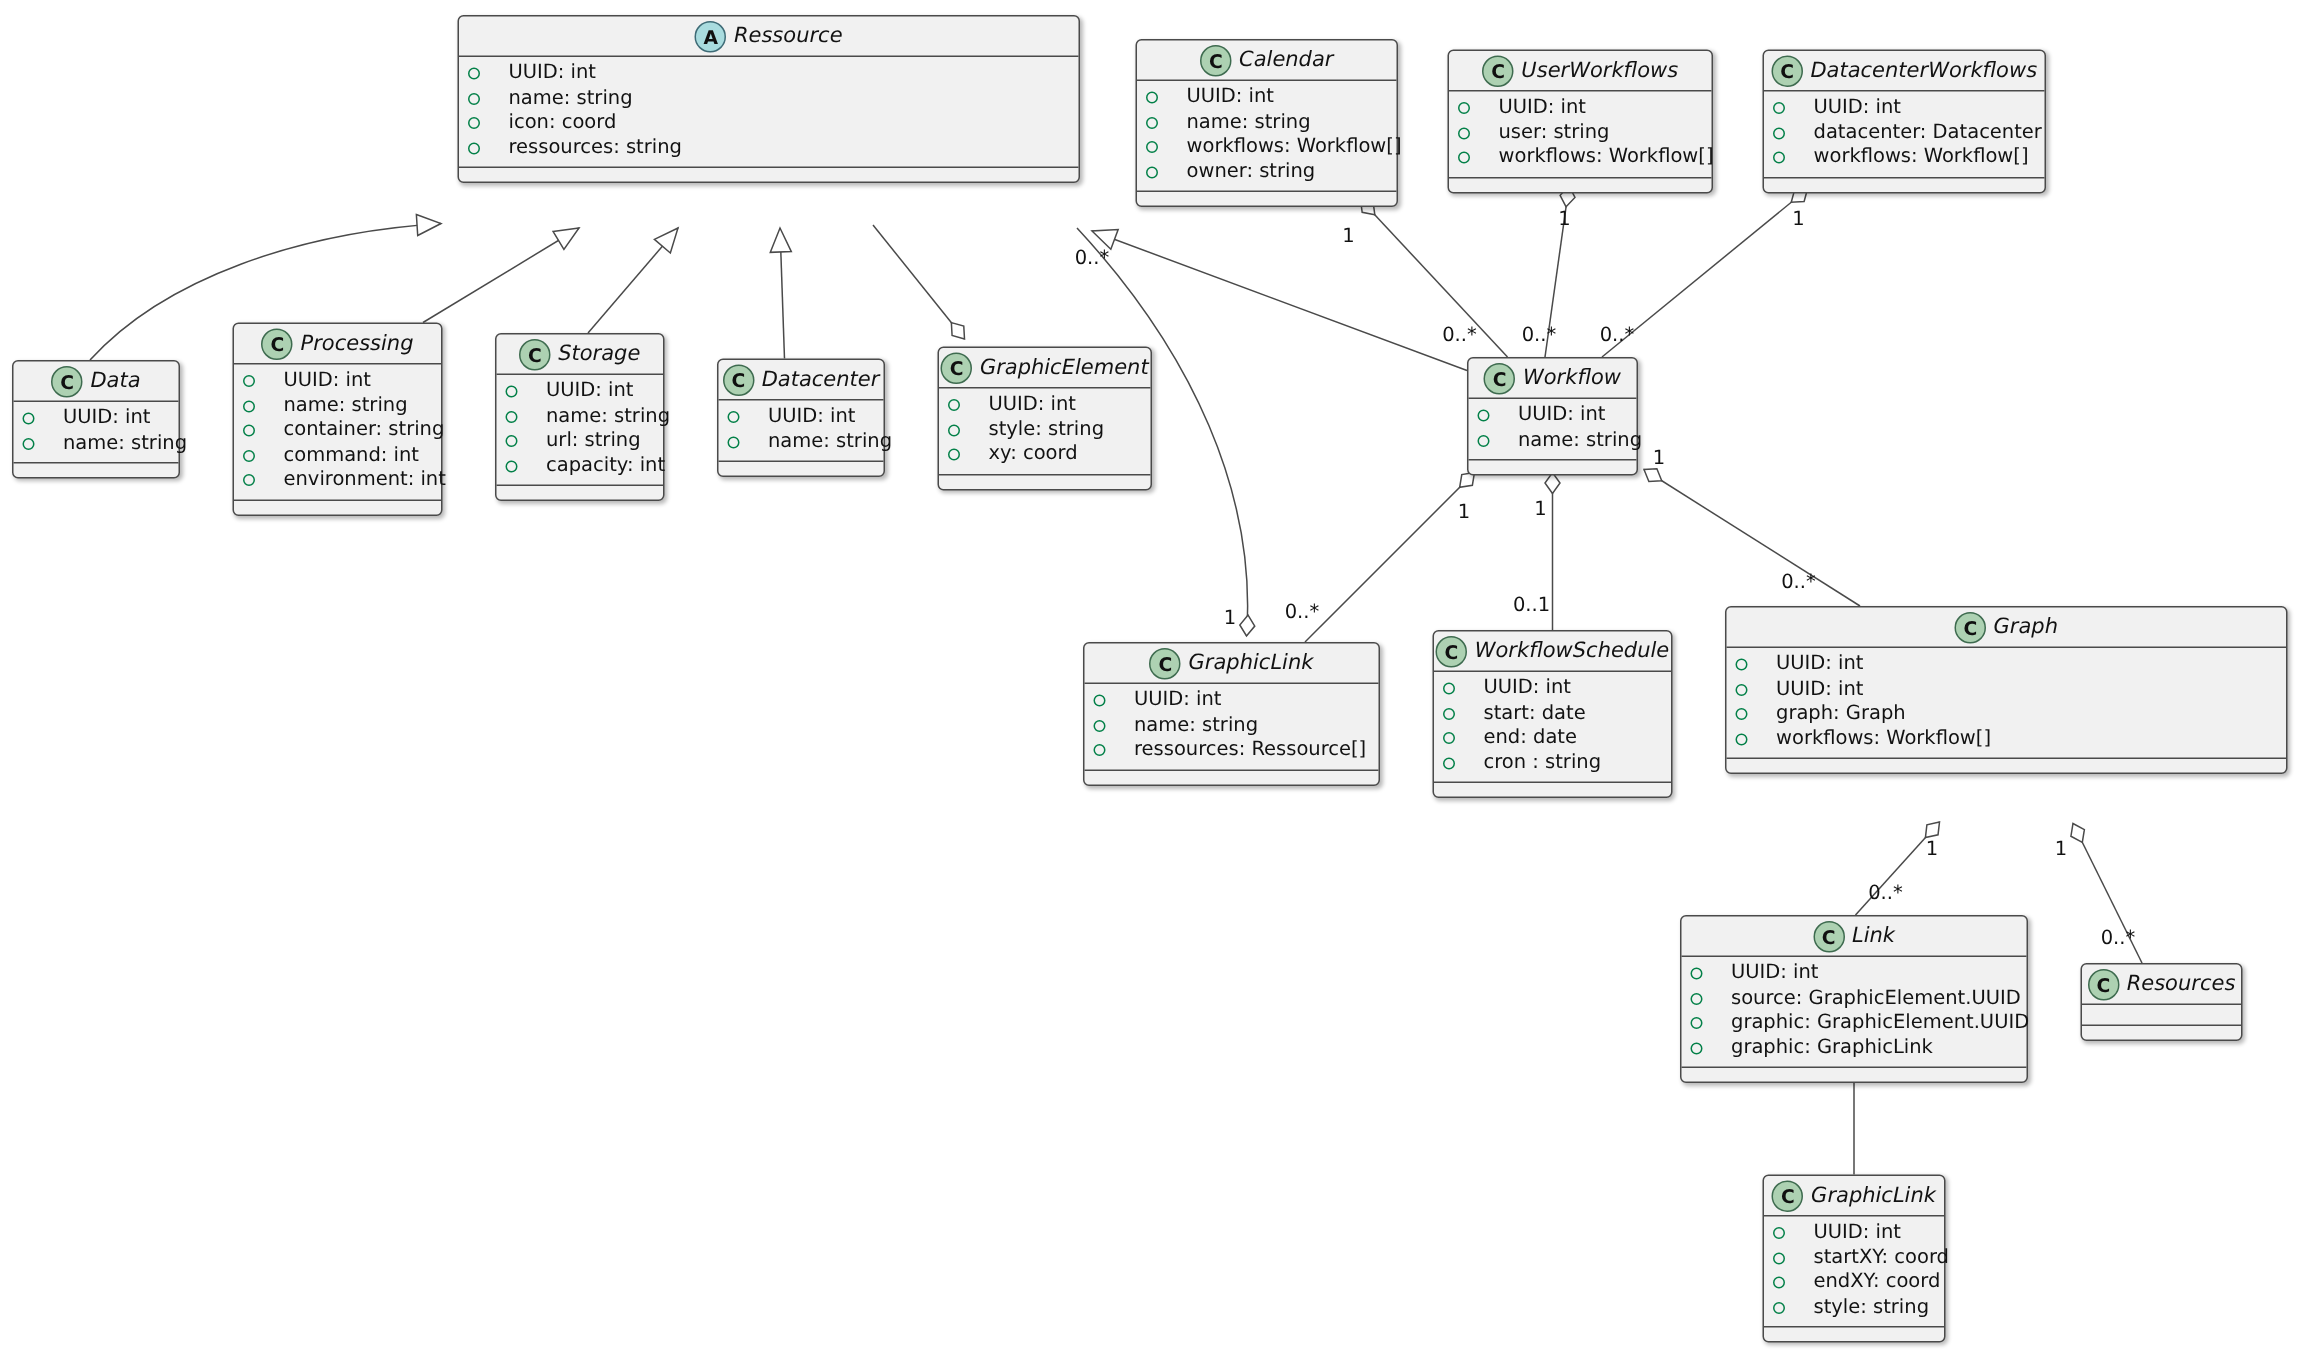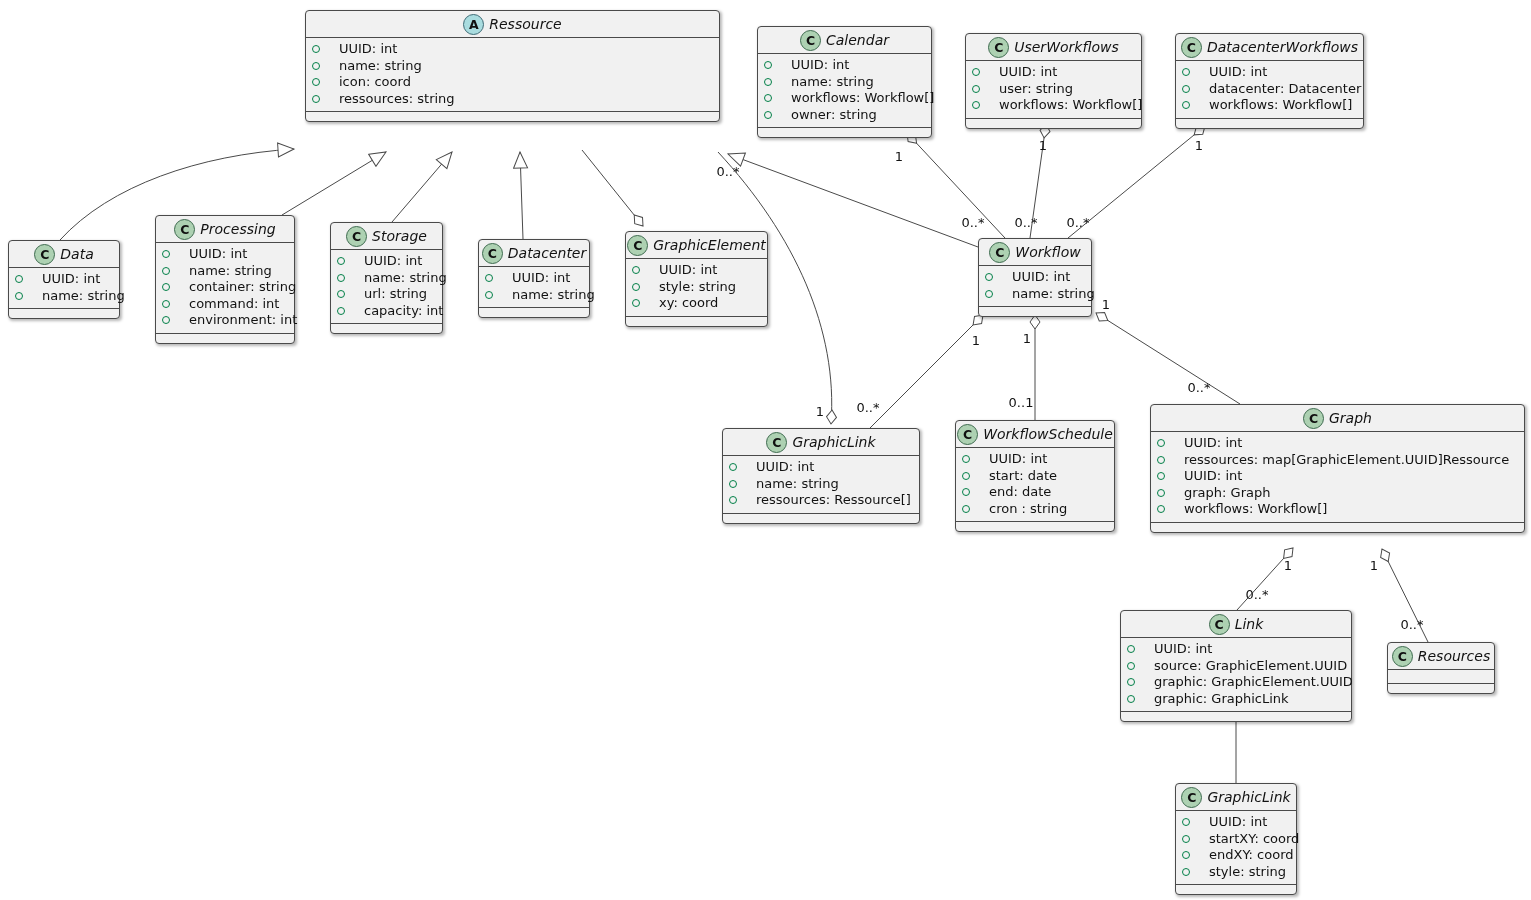--- a/index.html
+++ b/index.html
@@ -343,24 +343,20 @@
           <span class="spot spot-C">C</span>
           <span class="cname">Graph</span>
         </div>
         <div class="attrs">
           <div class="attr">
             <span class="dot"></span>
             <span>UUID: int</span>
           </div>
           <div class="attr">
             <span class="dot"></span>
-            <span>ressources: map[GraphicElement.UUID]Ressource</span>
-          </div>
-          <div class="attr">
-            <span class="dot"></span>
             <span>UUID: int</span>
           </div>
           <div class="attr">
             <span class="dot"></span>
             <span>graph: Graph</span>
           </div>
           <div class="attr">
             <span class="dot"></span>
             <span>workflows: Workflow[]</span>
           </div>

